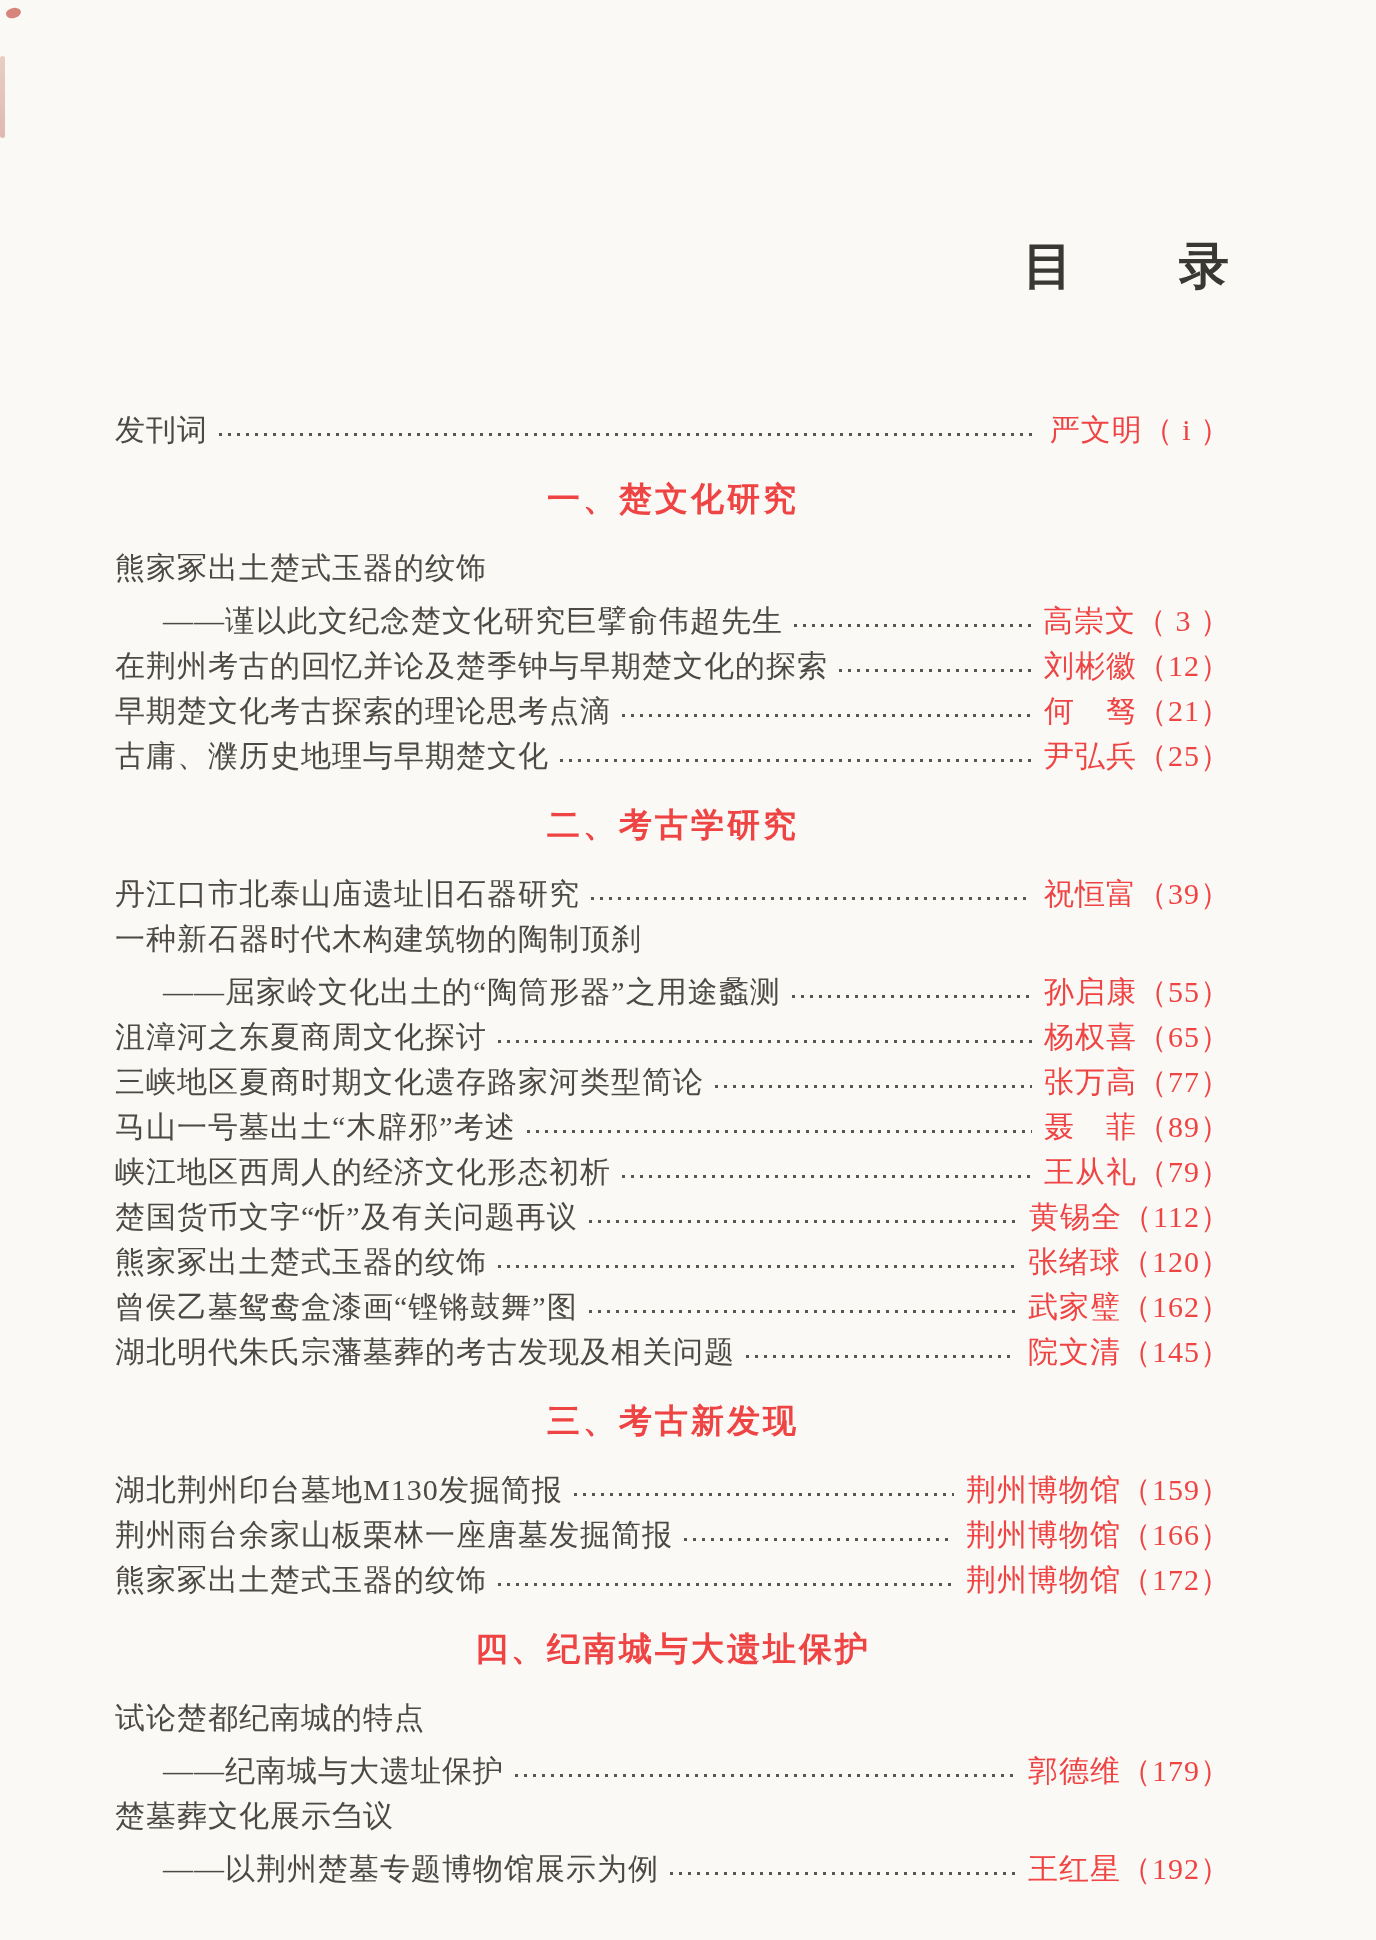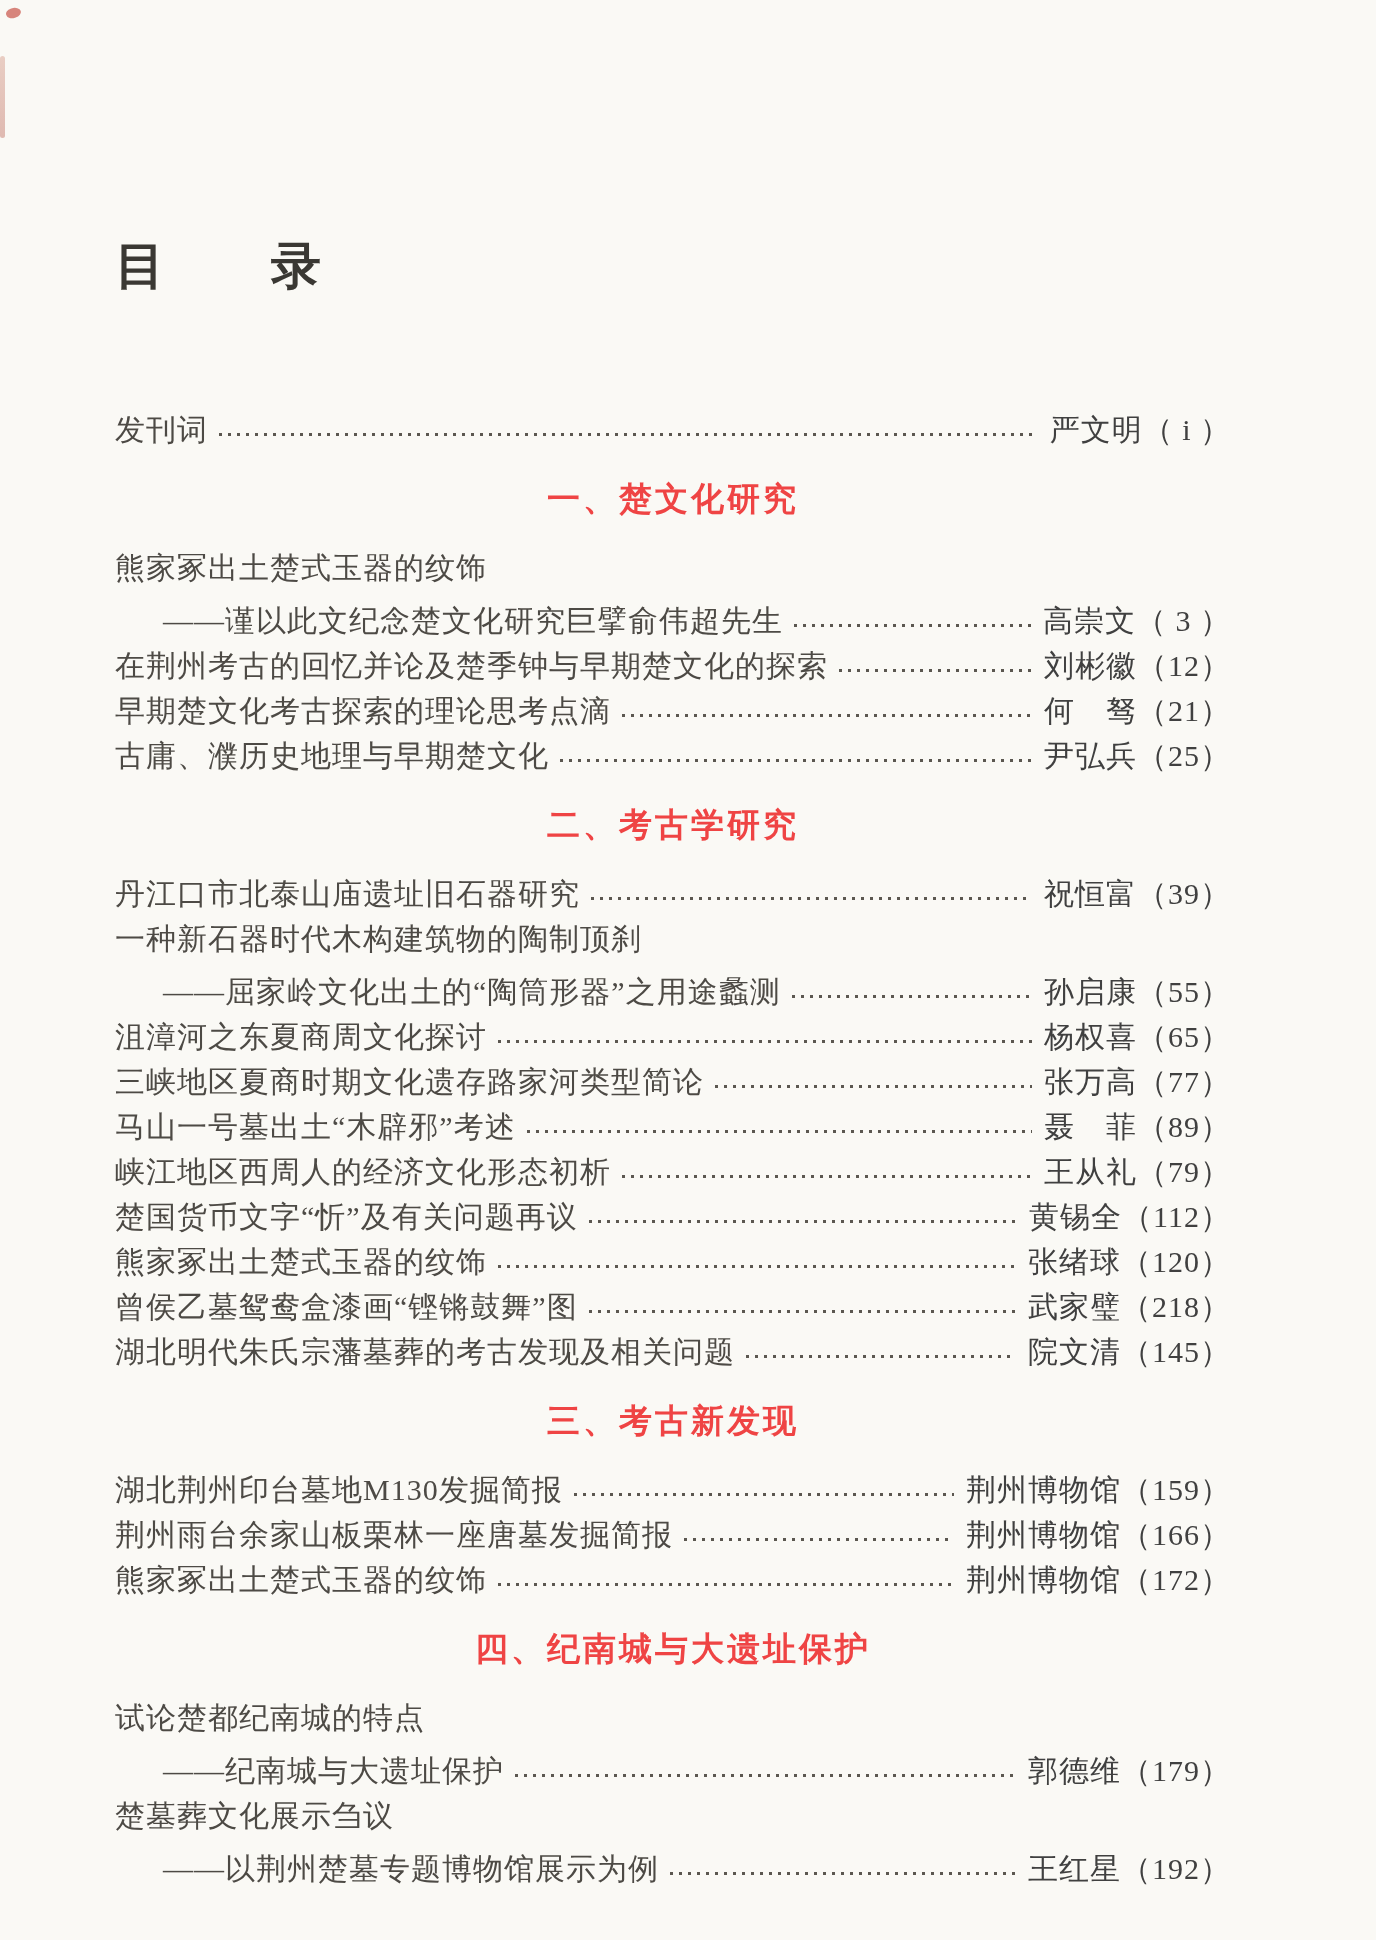--- a/index.html
+++ b/index.html
@@ -30,21 +30,21 @@
     opacity: .5;
     border-radius: 3px;
   }
   .content {
     position: absolute;
     left: 115px;
     top: 234px;
     width: 1116px;
   }
   .doc-title {
-    text-align: left;
+    text-align: right;
     font-family: "Liberation Sans", "DejaVu Sans", sans-serif;
     font-weight: 700;
     font-size: 50px;
     line-height: 64px;
     color: #3a3833;
     letter-spacing: 2px;
     margin: 0 0 110px 0;
   }
   .toc { width: 100%; text-align: right; }
   .row {
@@ -67,21 +67,21 @@
     transform: translateY(4px);
     background-image: radial-gradient(circle, #5b5750 1.7px, rgba(0,0,0,0) 1.9px);
     background-size: 9px 5px;
     background-repeat: repeat-x;
     background-position: left center;
     min-width: 14px;
   }
   .ref {
     flex: none;
     letter-spacing: 1px;
-    color: #404040;
+    color: #ef4444;
   }
   .sec-row {
     height: 48px;
     margin: 22px 0 23px 0;
     display: flex;
     justify-content: center;
     align-items: center;
   }
   .sec-label {
     font-family: "Liberation Sans", "DejaVu Sans", sans-serif;
@@ -190,21 +190,21 @@
 
   <div class="row">
     <span class="t">熊家冢出土楚式玉器的纹饰</span>
     <span class="leader"></span>
     <span class="ref">张绪球（120）</span>
   </div>
 
   <div class="row">
     <span class="t">曾侯乙墓鸳鸯盒漆画“铿锵鼓舞”图</span>
     <span class="leader"></span>
-    <span class="ref">武家璧（218）</span>
+    <span class="ref">武家璧（162）</span>
   </div>
 
   <div class="row">
     <span class="t">湖北明代朱氏宗藩墓葬的考古发现及相关问题</span>
     <span class="leader"></span>
     <span class="ref">院文清（145）</span>
   </div>
 
   <div class="sec-row">
     <span class="sec-label t">三、考古新发现</span>

